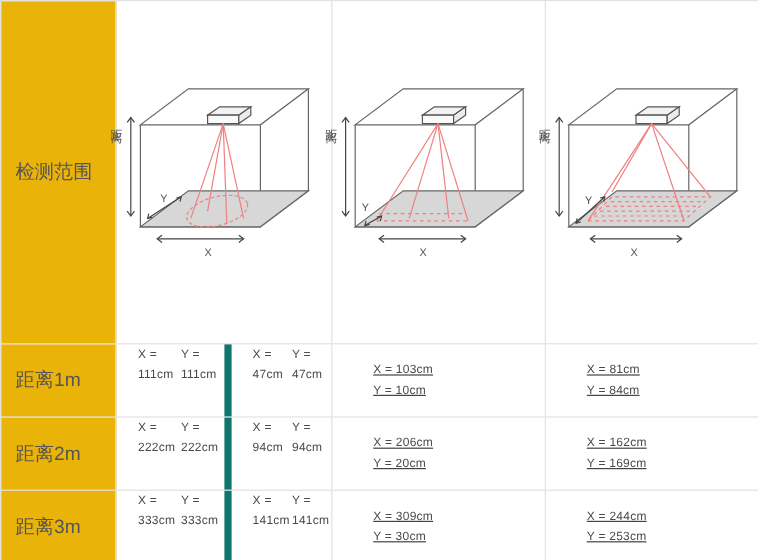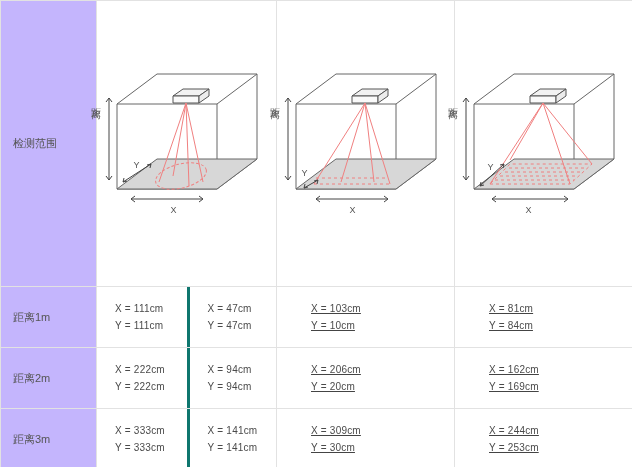--- a/index.html
+++ b/index.html
@@ -26,47 +26,47 @@
     width: 632px;
     table-layout: fixed;
   }
   table.spec td {
     border: 1px solid #e2e2e2;
     vertical-align: middle;
     padding: 0;
   }
   .col-label {
     width: 96px;
-    background: #c4b5fd;
+    background: #eab308;
     color: #555555;
-    font-size: 11px;
+    font-size: 16px;
     padding-left: 12px !important;
   }
   .row-diagram td {
     height: 285px;
   }
   .row-data td {
     height: 60px;
   }
   .cell-pair {
     display: flex;
     width: 100%;
     height: 100%;
     box-sizing: border-box;
   }
   .pair-half {
     flex: 1 1 50%;
     display: flex;
-    flex-direction: column;
+    flex-direction: row;
     justify-content: center;
     padding-left: 18px;
     box-sizing: border-box;
   }
   .pair-half + .pair-half {
-    border-left: 3px solid #0f766e;
+    border-left: 6px solid #0f766e;
   }
   .val-line {
     line-height: 17px;
     font-size: 10px;
     color: #4a4a4a;
     letter-spacing: 0.2px;
   }
   .single-cell {
     display: flex;
     flex-direction: column;

